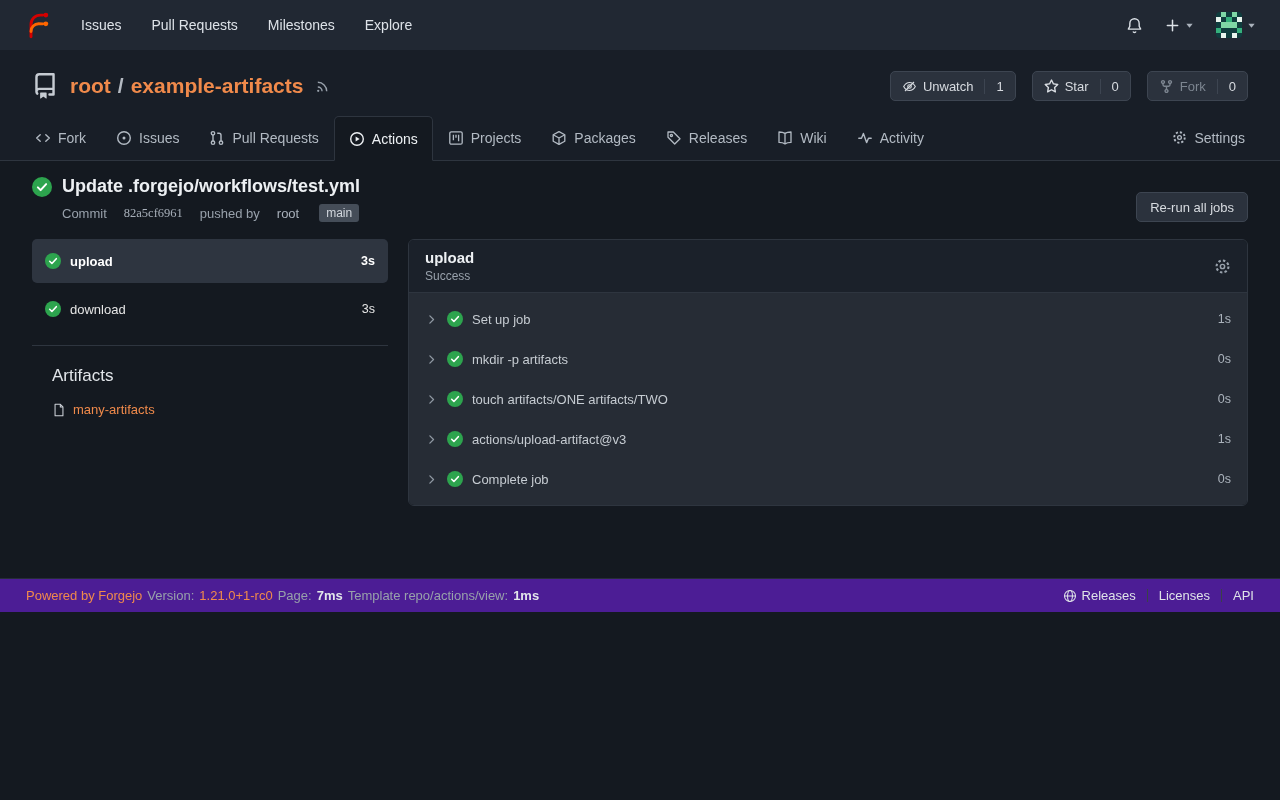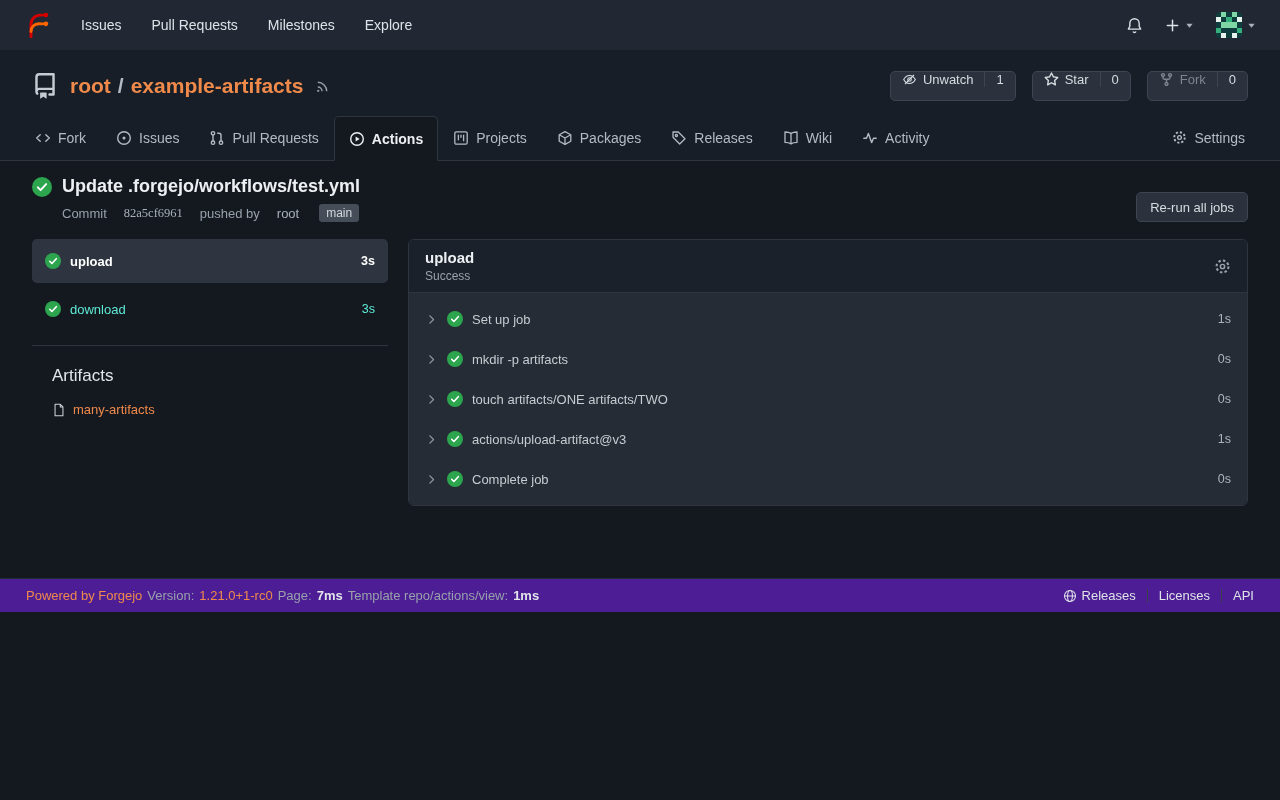--- a/index.html
+++ b/index.html
@@ -36,47 +36,47 @@
   
   .repo-header{background:var(--bg-header);padding-top:16px;flex-shrink:0}
   .repo-title-row{display:flex;align-items:center;padding:0 32px;height:40px}
   .repo-icon{color:#c6ccd3;cursor:pointer}
   .repo-title{font-size:21px;margin-left:12px;display:flex;align-items:center}
   .repo-owner{color:var(--accent);cursor:pointer}
   .repo-sep{color:#b4bac2;margin:0 7px}
   .repo-name{color:var(--accent);font-weight:600;cursor:pointer}
   .rss{margin-left:12px;color:var(--text-muted);cursor:pointer}
   .repo-actions{margin-left:auto;display:flex;gap:16px}
-  .btn-group{display:flex;align-items:flex-start;height:30px;border:1px solid var(--border-btn);border-radius:5px;overflow:hidden;background:var(--bg-button);font-size:13px;cursor:pointer}
+  .btn-group{display:flex;align-items:center;height:30px;border:1px solid var(--border-btn);border-radius:5px;overflow:hidden;background:var(--bg-button);font-size:13px;cursor:pointer}
   .btn-main{display:flex;align-items:center;gap:6px;padding:0 11px;color:var(--text)}
   .btn-main.disabled{color:#7c8590}
   .btn-count{display:flex;align-items:center;padding:0 11px;border-left:1px solid var(--border-btn);color:var(--text)}
 
   
   .tabs{display:flex;align-items:flex-end;padding:0 20px;margin-top:9px;border-bottom:1px solid var(--border)}
   .tab{display:flex;align-items:center;gap:7px;padding:0 14px;height:45px;color:#b2bac3;font-size:14px;cursor:pointer;border:1px solid transparent;border-radius:5px 5px 0 0}
-  .tab.active{background:var(--bg-page);border-color:var(--border);border-bottom-color:var(--bg-page);margin-bottom:-1px;color:var(--text-bright);font-weight:700}
+  .tab.active{background:var(--bg-page);border-color:var(--border);border-bottom-color:var(--bg-page);margin-bottom:-1px;color:var(--text-bright);font-weight:400}
   .tab-settings{margin-left:auto}
 
   
   .content{flex:1;background:var(--bg-page);padding:15px 32px 0}
   .run-header{display:flex;justify-content:space-between;align-items:flex-end}
   .run-title-row{display:flex;align-items:center;gap:10px}
   .run-title{font-size:18px;font-weight:700;color:var(--text-bright)}
   .commit-line{margin:7px 0 0 30px;color:var(--text-muted);font-size:13px;display:flex;align-items:center;gap:17px}
   .commit-sha{font-family:Liberation Serif, serif;font-size:12.5px;color:#a8b0ba;cursor:pointer}
   .commit-pusher{color:#a8b0ba;cursor:pointer}
   .branch-badge{background:#454d58;color:#d2d7dd;font-size:12px;padding:2px 7px;border-radius:3px;margin-left:3px;cursor:pointer}
   .rerun-btn{height:30px;padding:0 13px;background:var(--bg-button);border:1px solid var(--border-btn);border-radius:5px;color:var(--text);font-size:13px;display:flex;align-items:center;cursor:pointer;font-family:inherit}
 
   .run-body{display:flex;gap:20px;margin-top:17px}
 
   
   .sidebar{width:356px;flex-shrink:0}
-  .job-item{display:flex;align-items:center;gap:9px;height:44px;padding:0 13px;border-radius:5px;cursor:pointer;font-size:13px;color:#5eead4;margin-bottom:4px}
+  .job-item{display:flex;align-items:center;gap:9px;height:44px;padding:0 13px;border-radius:5px;cursor:pointer;font-size:13px;color:#e5e5e5;margin-bottom:4px}
   .job-item.selected{background:var(--bg-selected);color:#fff;font-weight:700}
   .job-duration{margin-left:auto;font-size:12.5px}
   .sidebar-divider{border:0;border-top:1px solid var(--border);margin:14px 0 20px}
   .artifacts-heading{font-size:17px;font-weight:400;color:#e2e6ea;padding-left:20px;margin-bottom:16px}
   .artifact-item{display:flex;align-items:center;gap:7px;padding-left:20px;cursor:pointer}
   .artifact-icon{color:#cdd2d8}
   .artifact-name{color:var(--accent);font-size:13px}
 
   
   .job-panel{flex:1;border:1px solid var(--border);border-radius:6px;overflow:hidden;align-self:flex-start}

